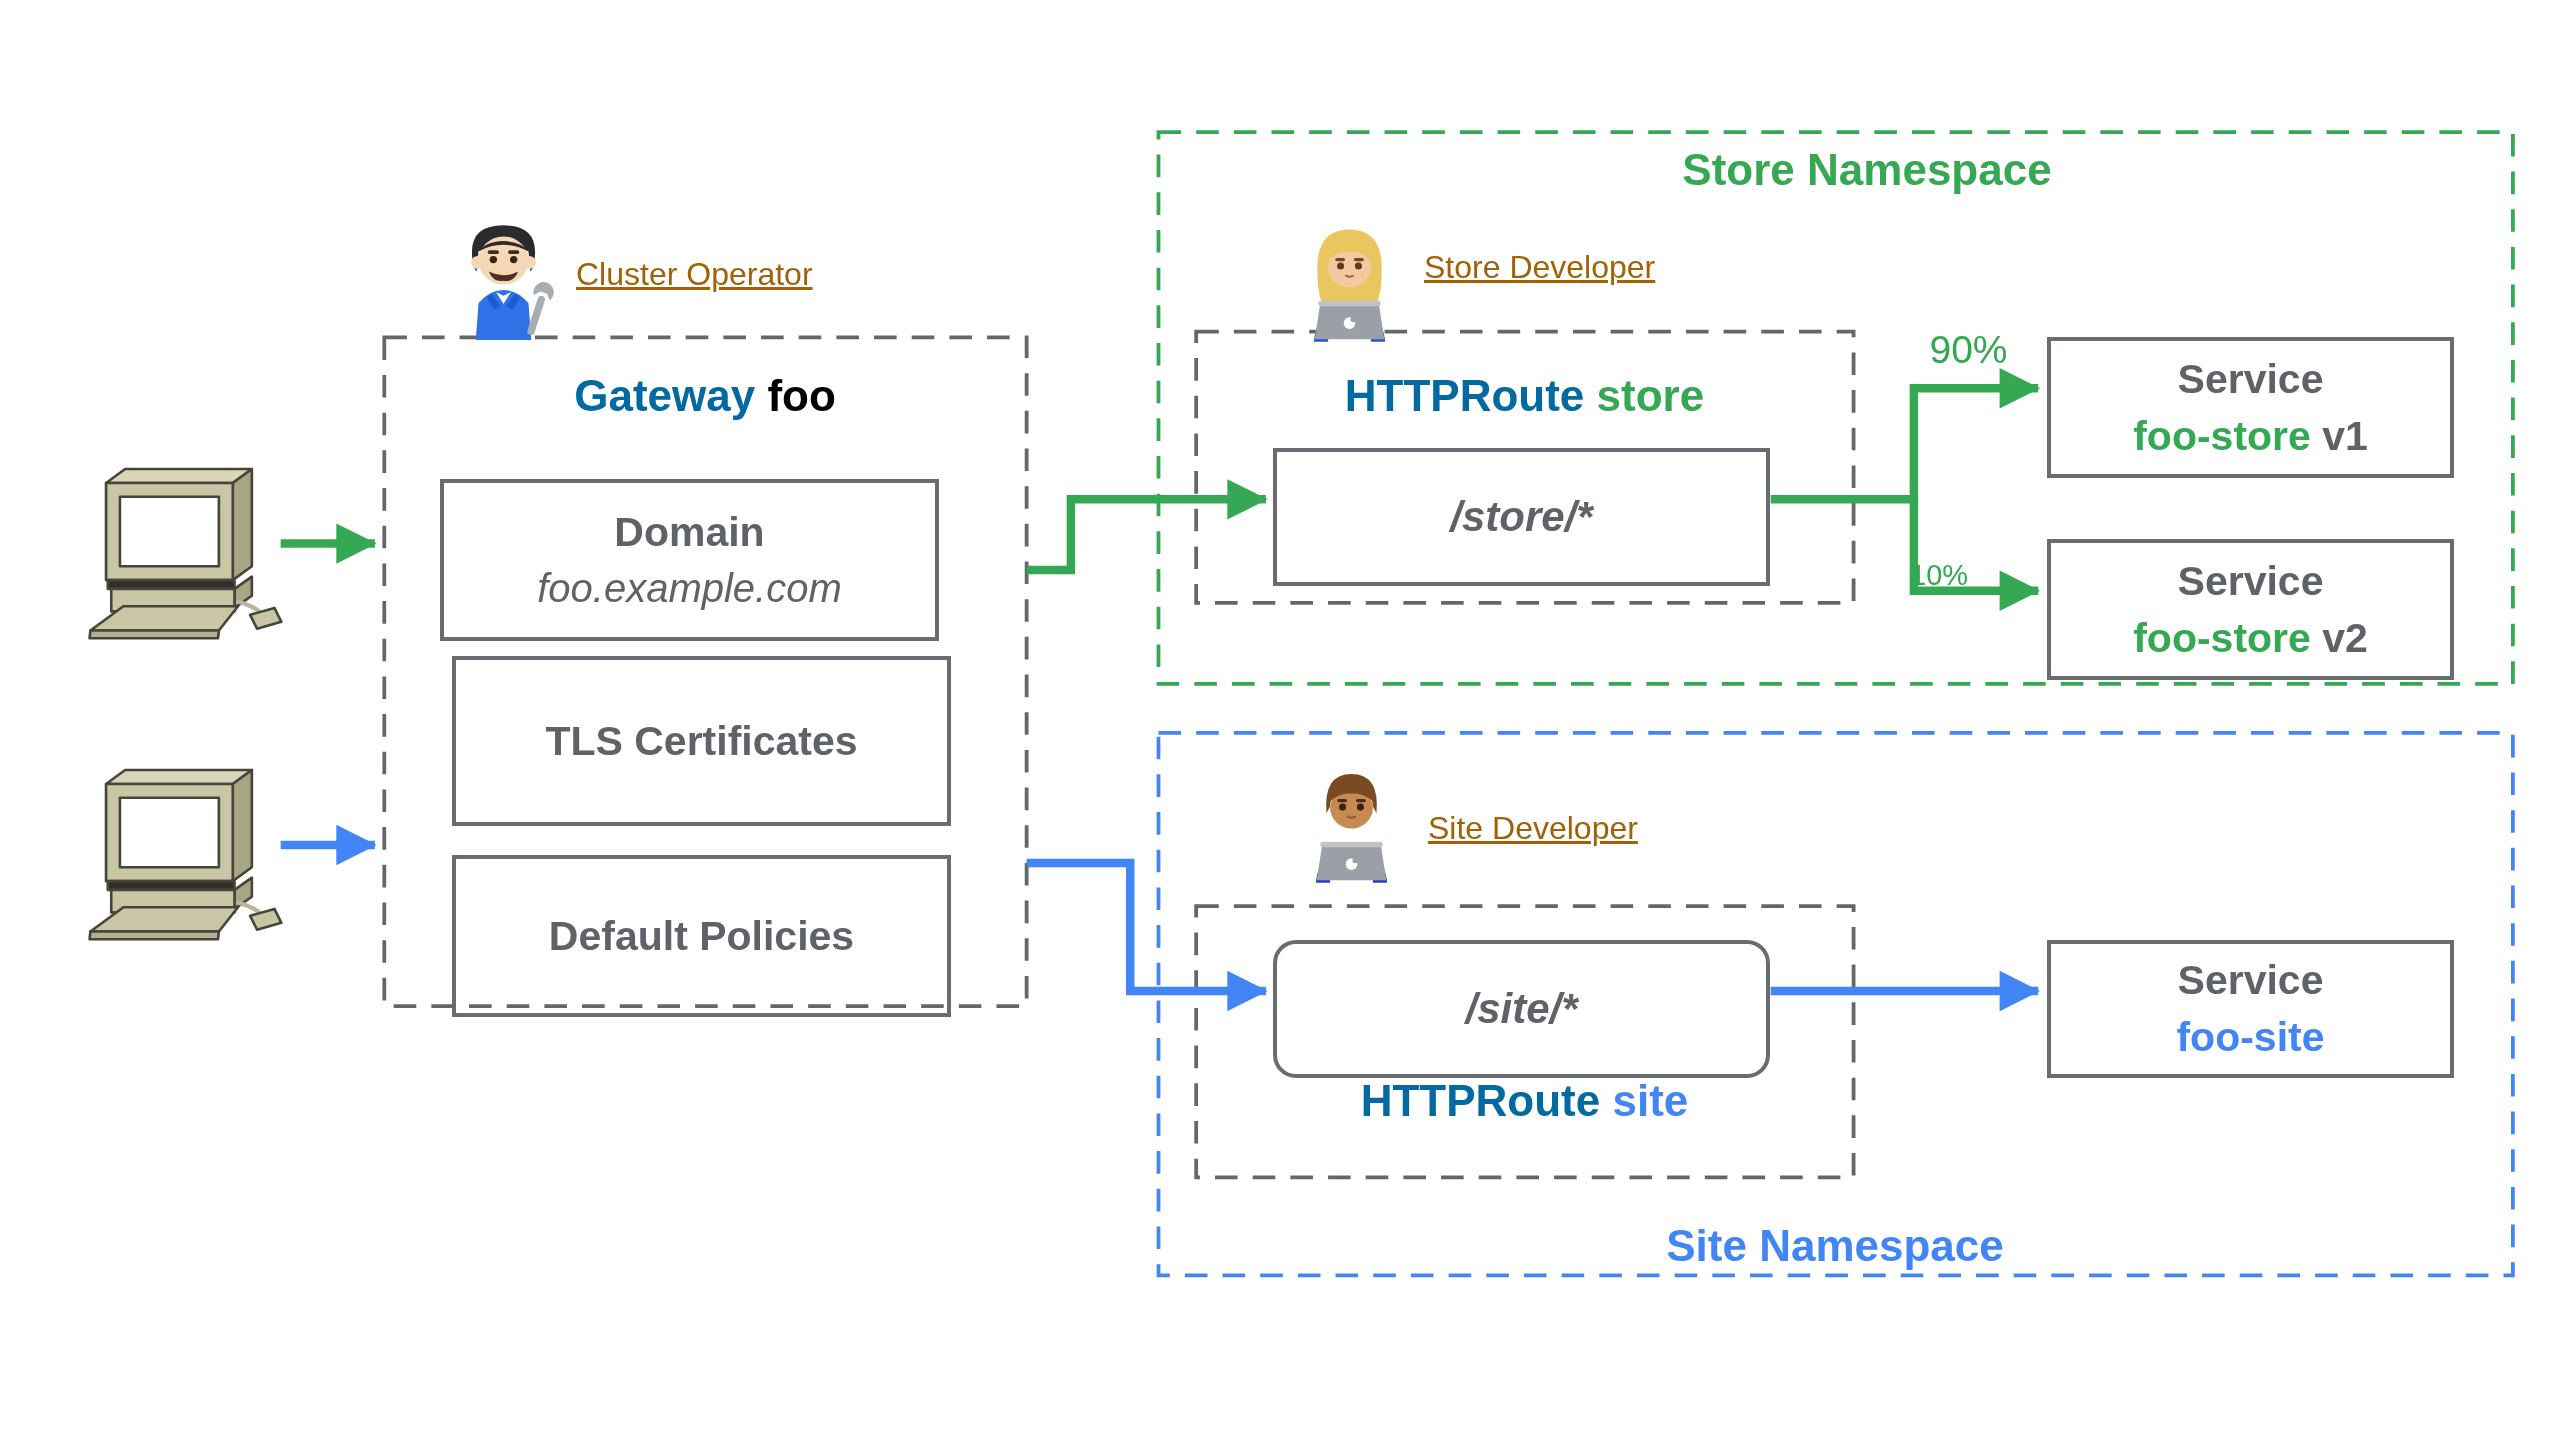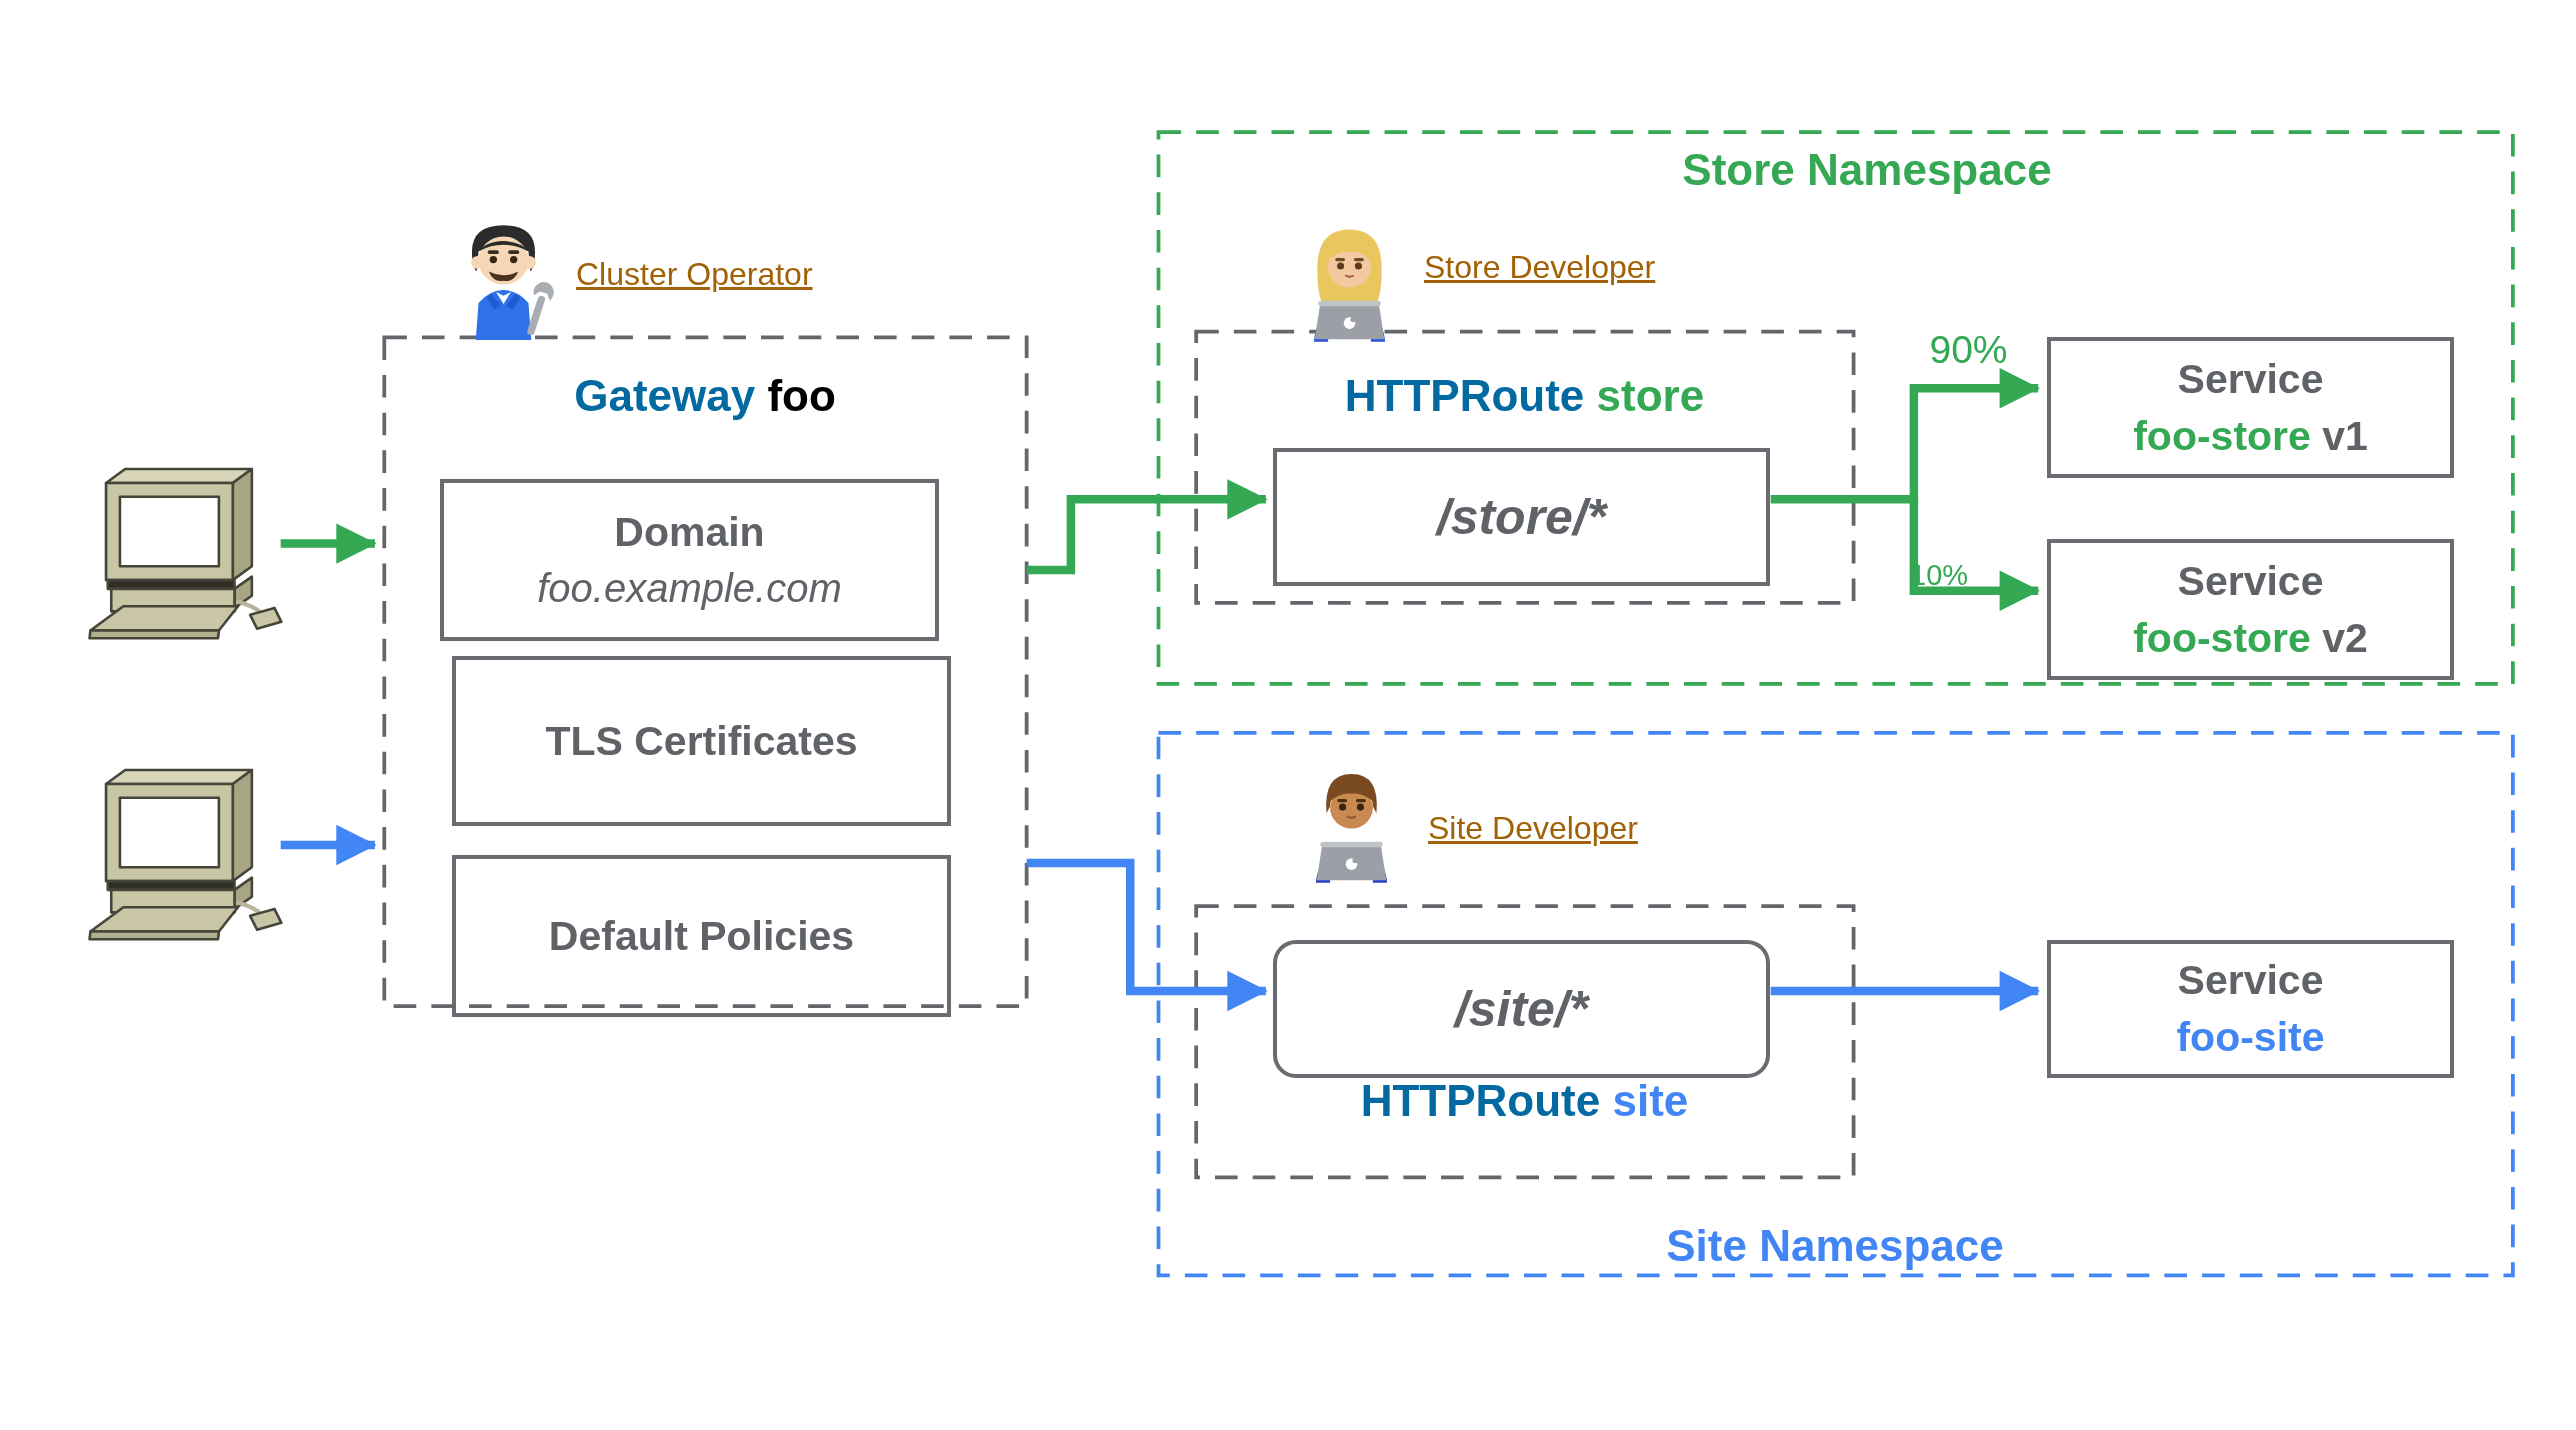--- a/index.html
+++ b/index.html
@@ -16,21 +16,21 @@
   .linkblue{color:#000000;}
   .actor-label{font-size:32px;color:#a16207;line-height:45px;white-space:nowrap;text-decoration:underline;}
   
   .solid-box{
     position:absolute;border:4.7px solid #696c70;background:#ffffff;
     display:flex;flex-direction:column;align-items:center;justify-content:center;
     box-sizing:border-box;gap:10px;margin-top:19px;
   }
   .box-label{font-size:41px;font-weight:700;color:#5f6368;line-height:47px;text-align:center;}
   .box-sublabel{font-size:40px;font-style:italic;color:#5f6368;line-height:45px;text-align:center;}
-  .path-label{font-size:50px;font-weight:700;font-style:italic;color:#5f6368;}
+  .path-label{font-size:42px;font-weight:700;font-style:italic;color:#5f6368;}
   .svc-line2{display:flex;gap:11.3px;}
   
   .gateway-title{left:384px;top:369px;width:642px;}
   .domain-box{left:440px;top:460px;width:499px;height:162px;}
   .tls-box{left:452px;top:637px;width:499px;height:170px;}
   .policies-box{left:452px;top:836px;width:499px;height:162px;}
   .operator-avatar{left:448px;top:217px;width:111px;height:124px;}
   .operator-label{left:576px;top:252px;}
   .store-title{left:1158px;top:143px;width:1354px;padding-left:32px;}
   .store-avatar{left:1296px;top:222px;width:107px;height:122px;}

